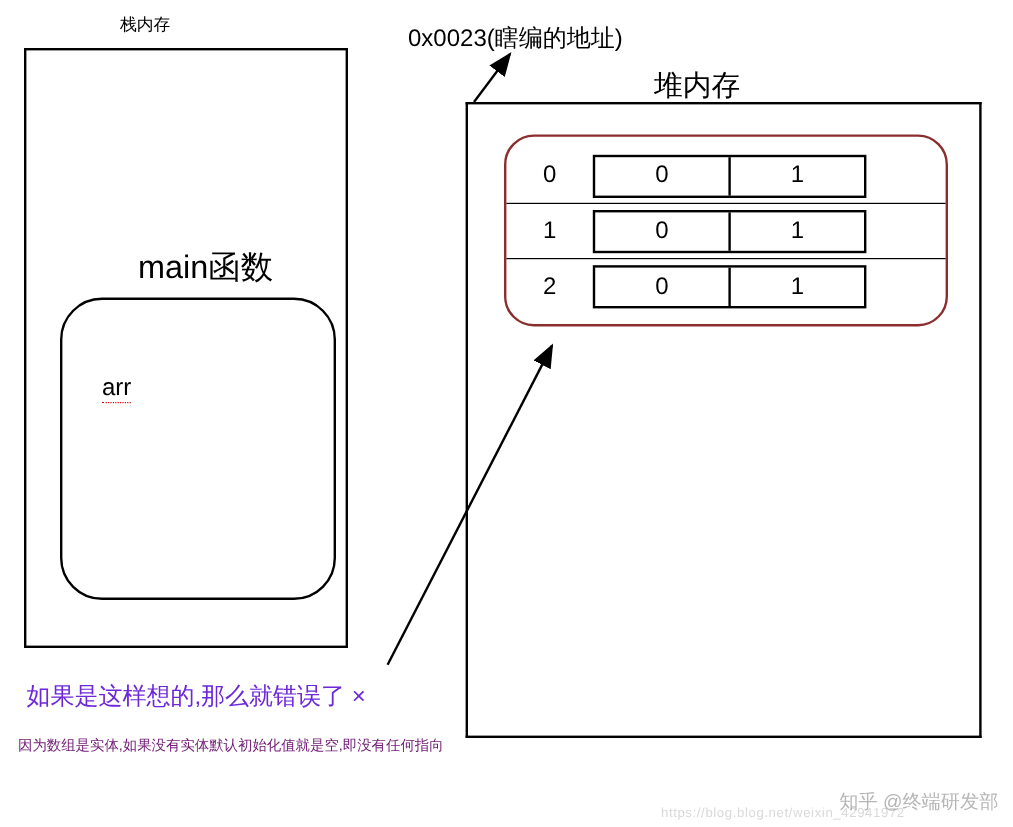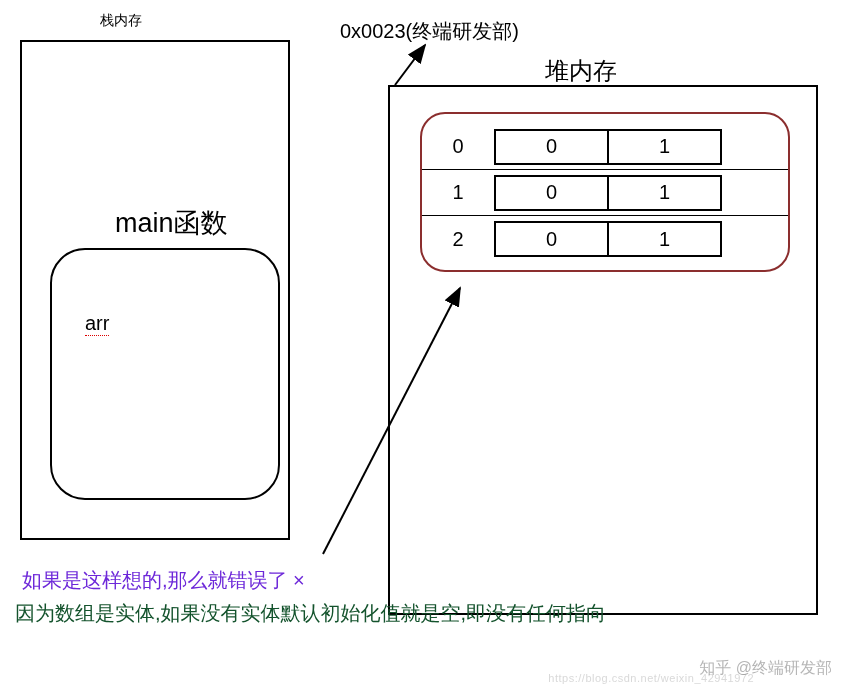--- a/index.html
+++ b/index.html
@@ -134,23 +134,23 @@
       position: absolute;
       left: 22px;
       top: 567px;
       font-size: 20px;
       color: #6d28d9;
       font-weight: normal;
     }
     .bottom-text {
       position: absolute;
       left: 15px;
-      top: 600px;
-      font-size: 20px;
-      color: #14532d;
+      top: 613px;
+      font-size: 12px;
+      color: #701a75;
     }
     .watermark {
       position: absolute;
       right: 12px;
       bottom: 10px;
       font-size: 16px;
       color: rgba(120,120,120,0.55);
     }
     .watermark2 {
       position: absolute;
@@ -175,21 +175,21 @@
 <div class="stack-label">栈内存</div>
 
 <div class="stack-box"></div>
 
 <div class="main-label">main函数</div>
 
 <div class="main-box"></div>
 
 <div class="arr-label">arr</div>
 
-<div class="address-label">0x0023(终端研发部)</div>
+<div class="address-label">0x0023(瞎编的地址)</div>
 
 <div class="heap-label">堆内存</div>
 
 <div class="heap-box">
   <div class="heap-top"></div>
   <div class="heap-left"></div>
   <div class="heap-right"></div>
   <div class="heap-bottom"></div>
 </div>
 
@@ -224,14 +224,14 @@
     </marker>
   </defs>
   <line x1="395" y1="85" x2="425" y2="45" stroke="#000" stroke-width="2" marker-end="url(#arrowhead)"></line>
   <line x1="323" y1="554" x2="460" y2="288" stroke="#000" stroke-width="2" marker-end="url(#arrowhead)"></line>
 </svg>
 
 <div class="error-text">如果是这样想的,那么就错误了 ×</div>
 
 <div class="bottom-text">因为数组是实体,如果没有实体默认初始化值就是空,即没有任何指向</div>
 
-<div class="watermark2">https://blog.csdn.net/weixin_42941972</div>
+<div class="watermark2">https://blog.blog.net/weixin_42941972</div>
 <div class="watermark">知乎 @终端研发部</div>
 
 </body></html>

